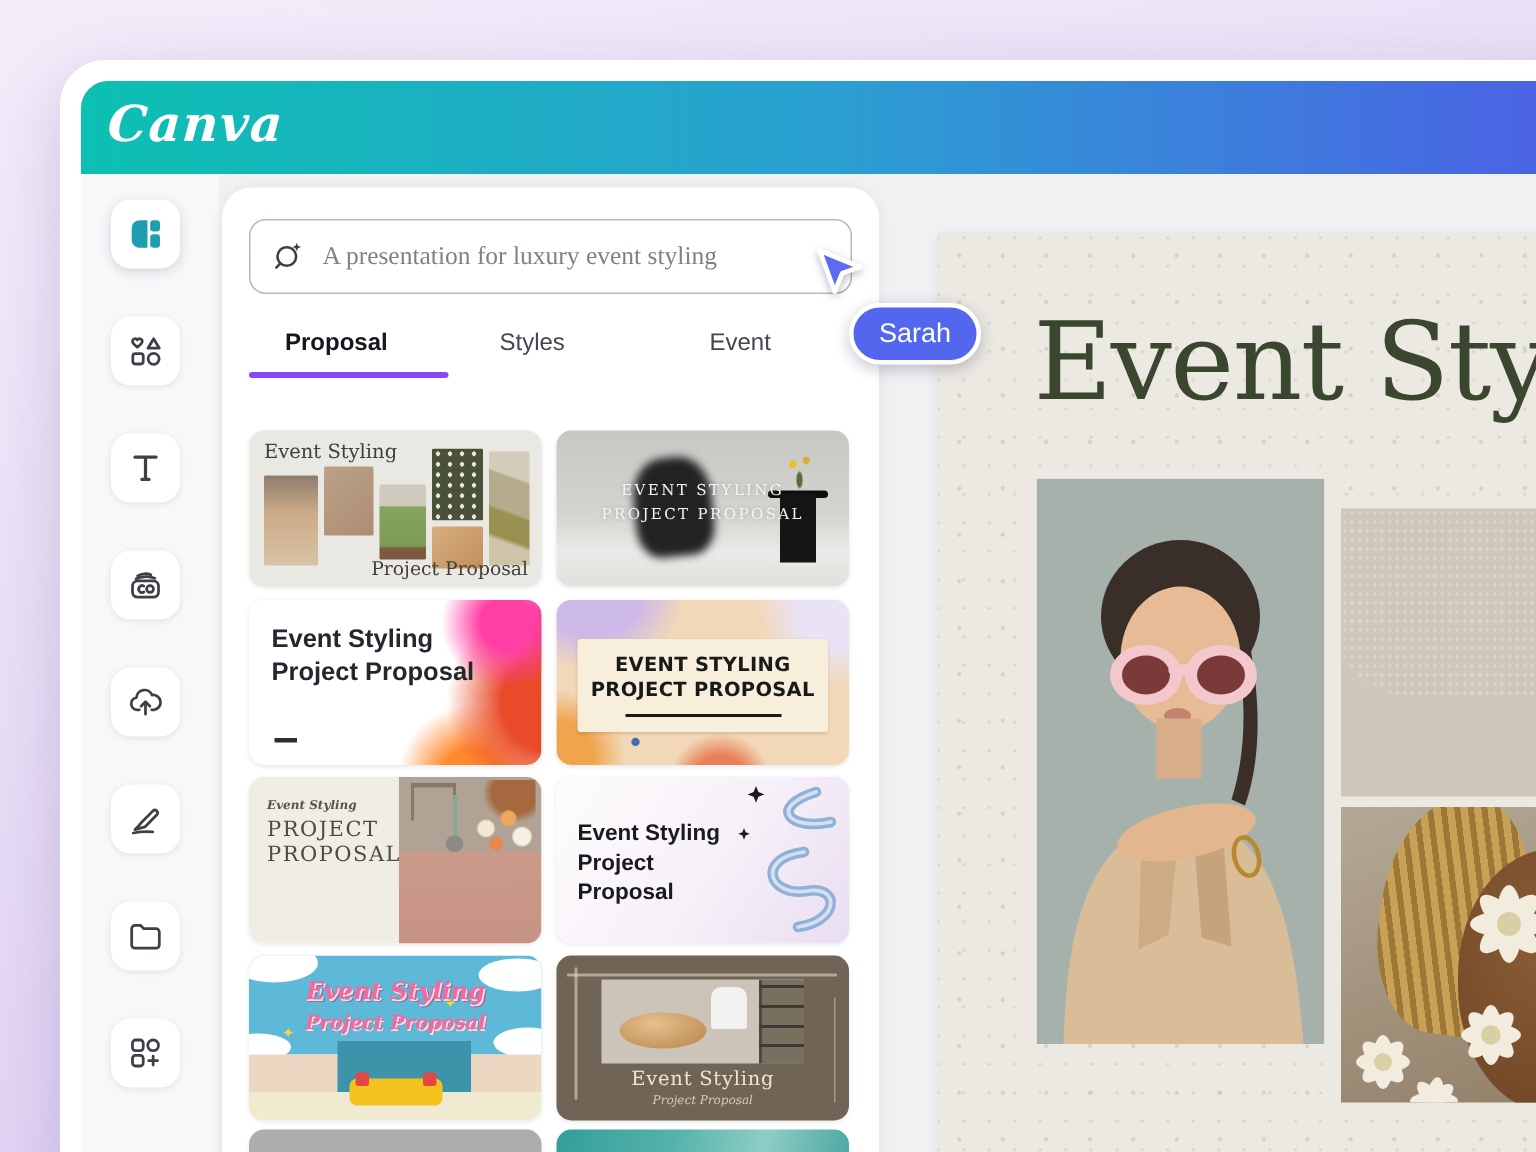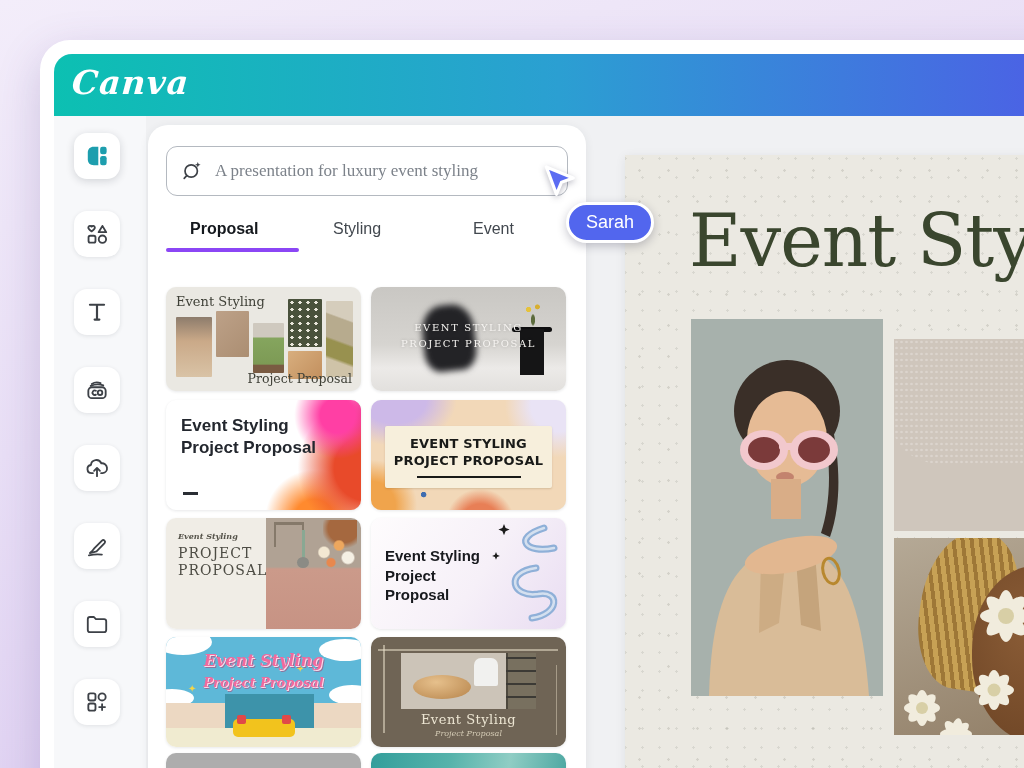--- a/index.html
+++ b/index.html
@@ -250,21 +250,21 @@
       <div class="searchbox">
         <svg viewBox="0 0 24 24">
           <circle class="ic" cx="11.2" cy="12" r="6.2"></circle>
           <path class="ic" d="M6.7 16.7 L4.2 19.4"></path>
           <path d="M17.8 2.9 l.8 2 2 .8 -2 .8 -.8 2 -.8 -2 -2 -.8 2 -.8 z" fill="#3d4147"></path>
         </svg>
         <input type="text" value="" placeholder="A presentation for luxury event styling" style="">
       </div>
 
       <div class="tab active" style="left:42px;">Proposal</div>
-      <div class="tab" style="left:185px;">Styling</div>
+      <div class="tab" style="left:185px;">Styles</div>
       <div class="tab" style="left:325px;">Event</div>
       <div class="tab-underline"></div>
 
       <div class="card card1 c-l r1">
         <div class="t-title">Event Styling</div>
         <div class="ph" style="left:10px;top:30px;width:36px;height:60px;background:linear-gradient(180deg,#8d7c6c 0%,#caa988 40%,#d9c3a6 100%);"></div>
         <div class="ph" style="left:50px;top:24px;width:33px;height:46px;background:linear-gradient(135deg,#bda188,#ab8e72);"></div>
         <div class="ph" style="left:87px;top:36px;width:31px;height:50px;background:linear-gradient(180deg,#cfc9bf 0%,#cfc9bf 28%,#85a55e 30%,#7d9a55 82%,#7a5b42 85%);"></div>
         <div class="ph" style="left:122px;top:12px;width:34px;height:48px;background-color:#49513b;background-image:radial-gradient(#e8e5da 1.5px,transparent 1.7px);background-size:8px 7px;"></div>
         <div class="ph" style="left:122px;top:64px;width:34px;height:28px;background:linear-gradient(135deg,#d8ae7e,#c28f5e);"></div>

